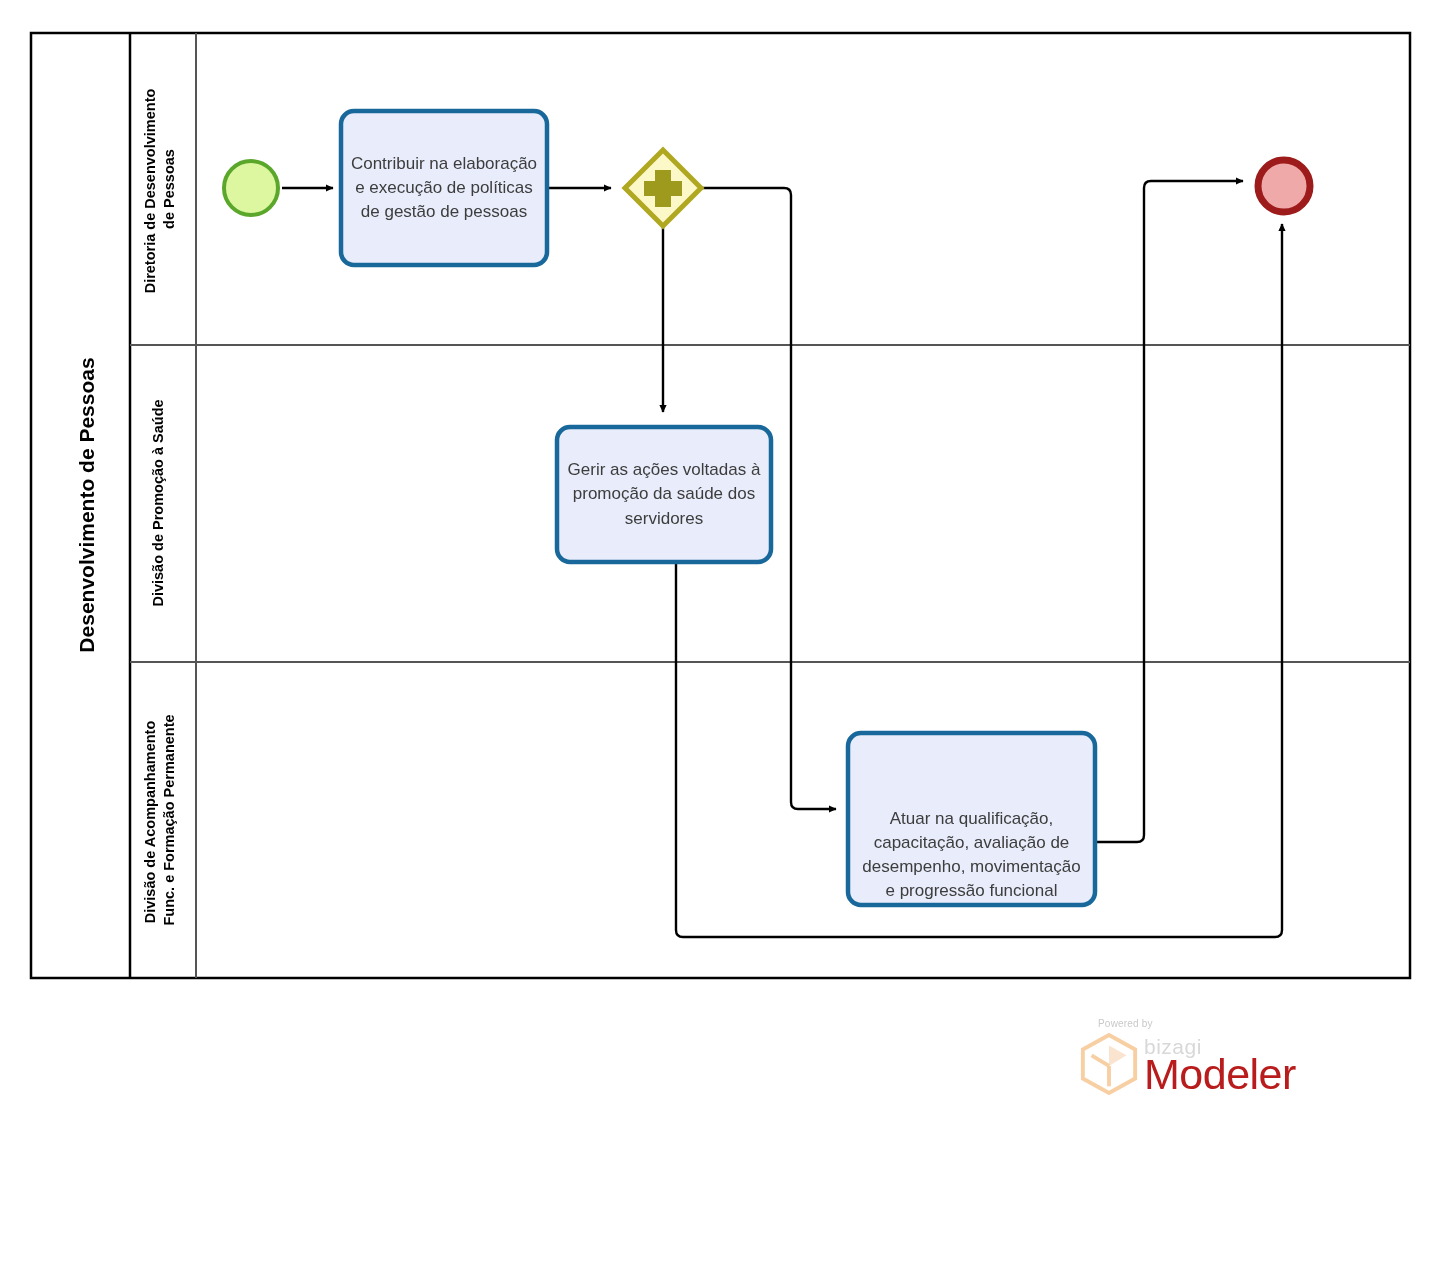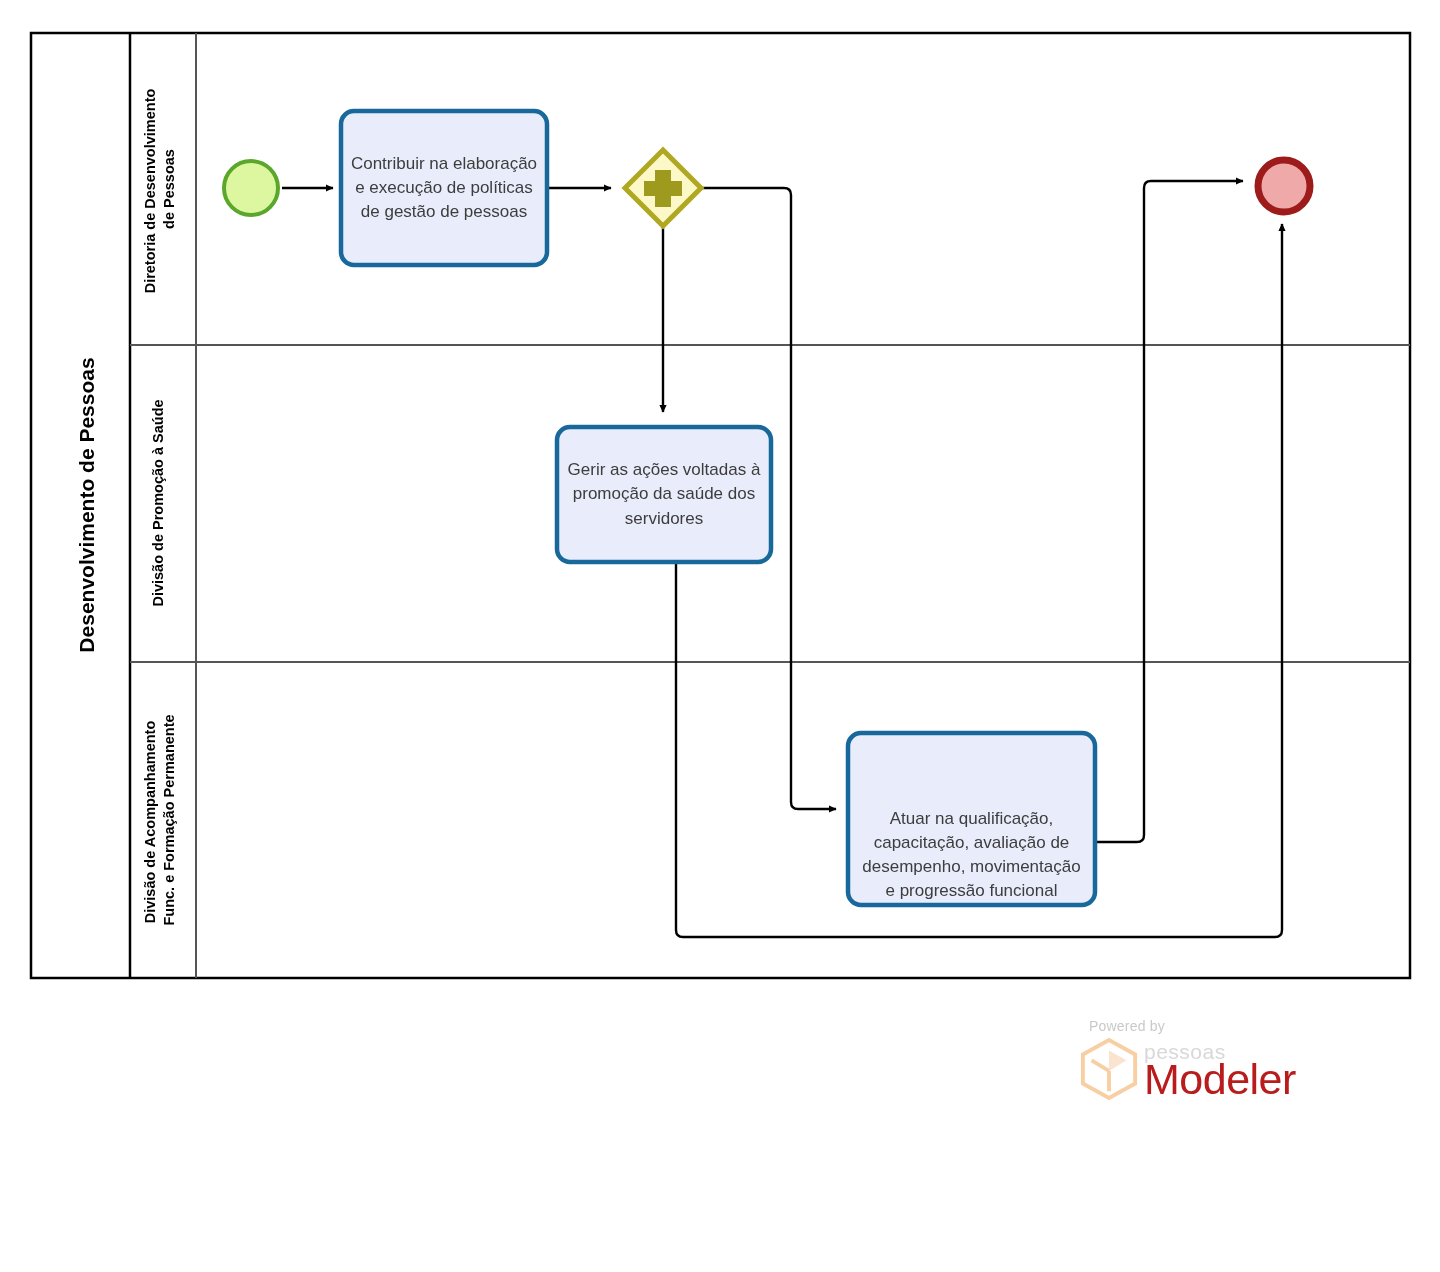--- a/index.html
+++ b/index.html
@@ -105,24 +105,24 @@
   #bizagi {
     position: absolute;
     left: 1078px;
     top: 1018px;
     width: 270px;
     height: 100px;
     user-select: none;
   }
   #bizagi .powered {
     font-family: "Liberation Sans", sans-serif;
-    font-size: 14px;
+    font-size: 10px;
     color: #c9c9c9;
     letter-spacing: 0.2px;
-    margin-left: 11px;
+    margin-left: 20px;
   }
   #bizagi .logo-row {
     display: flex;
     align-items: flex-end;
     margin-top: 3px;
   }
   #bizagi .hexmark {
     width: 62px;
     height: 64px;
     flex: 0 0 auto;
@@ -227,19 +227,19 @@
   <div id="bizagi">
     <div class="powered">Powered by</div>
     <div class="logo-row">
       <svg class="hexmark" viewBox="0 0 64 66">
         <polygon points="32,3 59,18 59,48 32,63 5,48 5,18" fill="none" stroke="#f7cfa3" stroke-width="4"></polygon>
         <polygon points="32,14 50,24 32,35" fill="#fae4d0"></polygon>
         <path d="M 32 35 L 32 56" stroke="#f7cfa3" stroke-width="4" fill="none"></path>
         <path d="M 32 35 L 14 24" stroke="#f7cfa3" stroke-width="4" fill="none"></path>
       </svg>
       <div class="wordmark">
-        <div class="bz">pessoas</div>
+        <div class="bz">bizagi</div>
         <div class="md">Modeler</div>
       </div>
     </div>
   </div>
 
 </div>
 
 </body></html>

